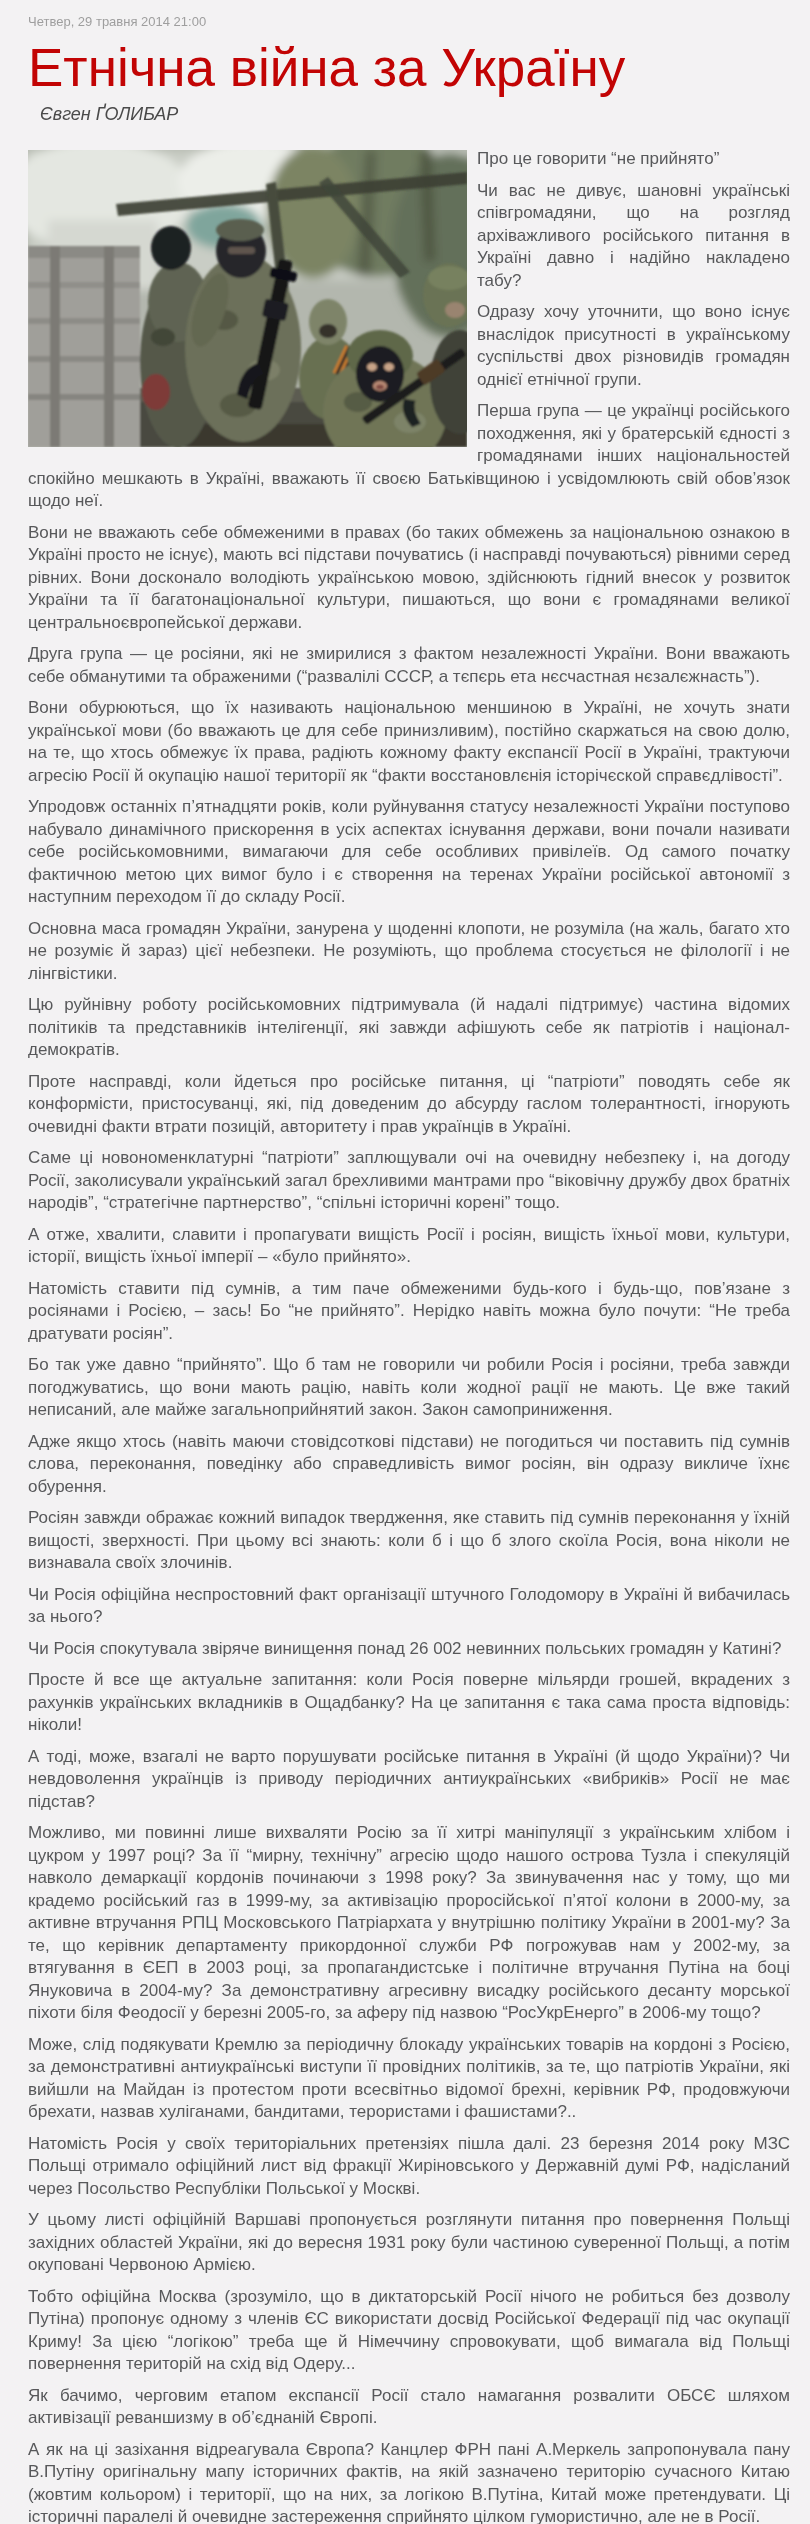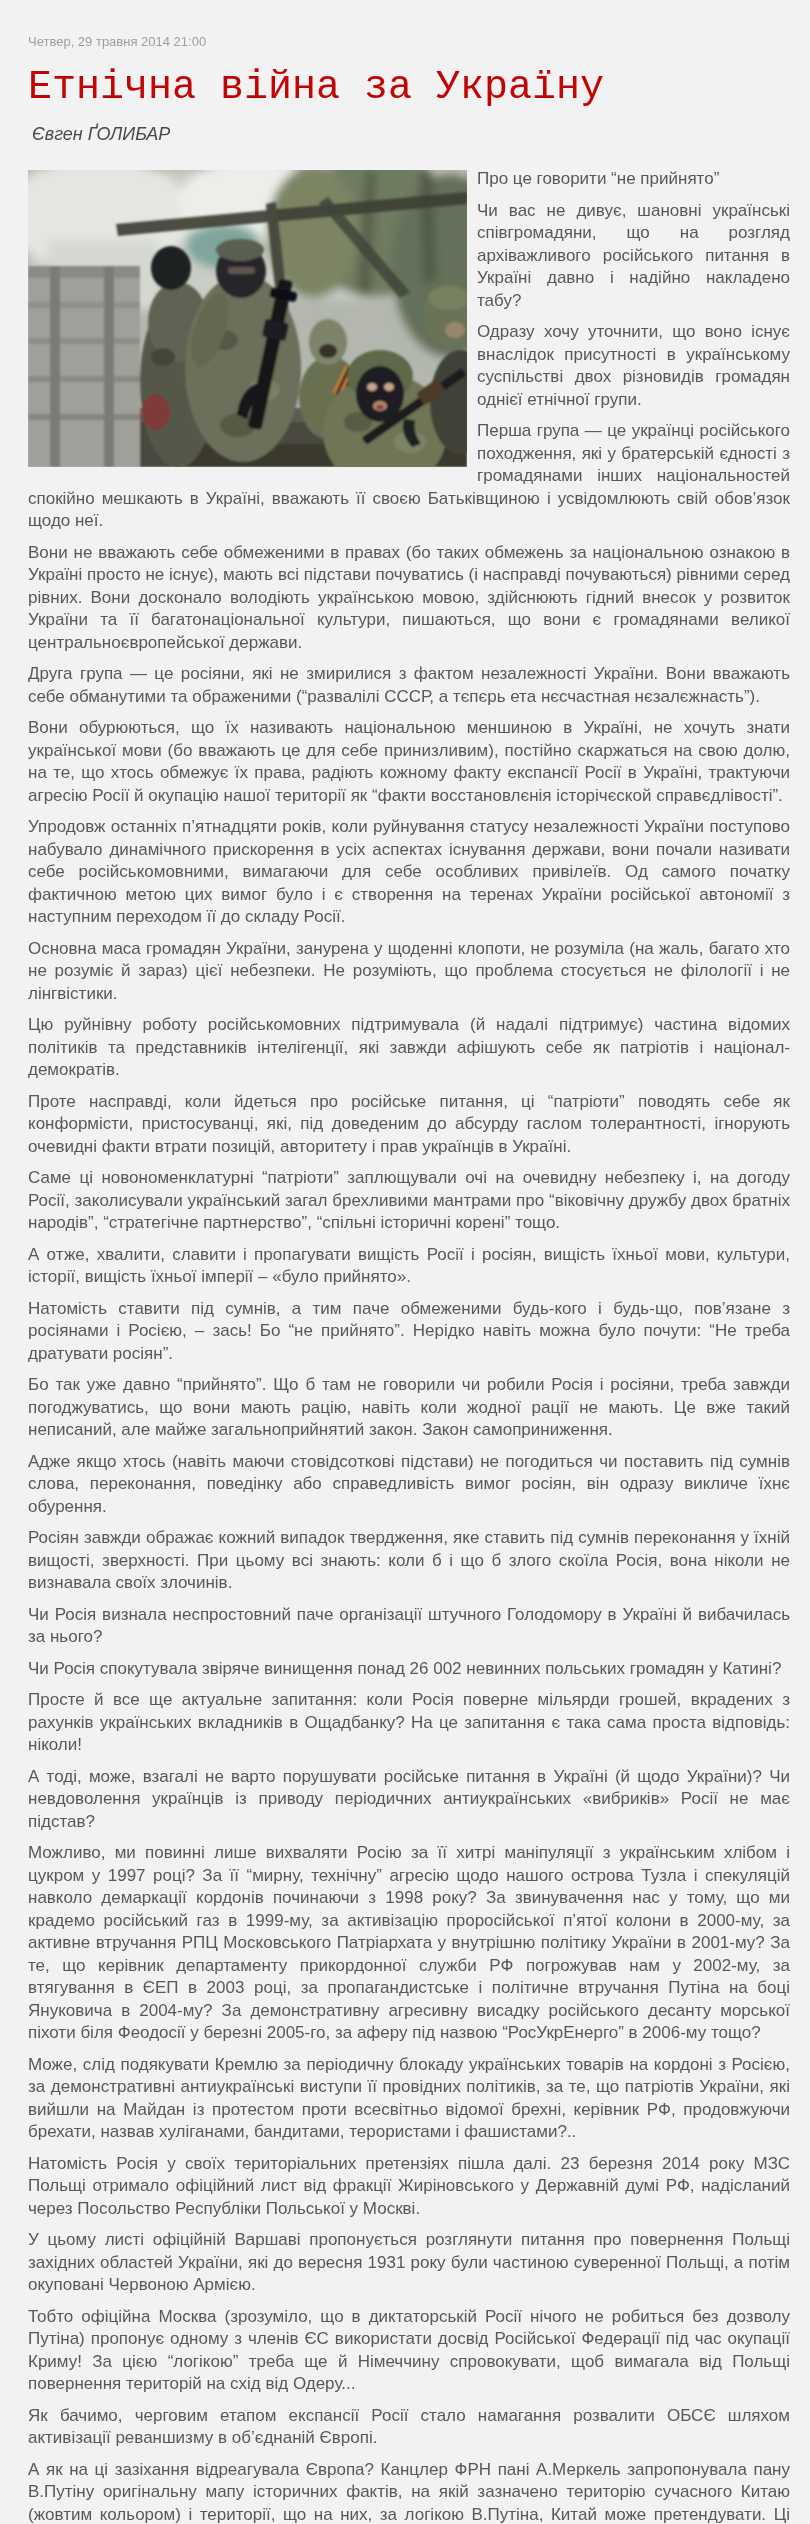--- a/index.html
+++ b/index.html
@@ -9,35 +9,34 @@
     margin: 0 auto;
     box-sizing: border-box;
     padding: 14px 20px 26px 28px;
     background: #f3f2f3;
   }
   .post-date {
     font-size: 13px;
     line-height: 16px;
     color: #9e9e9e;
     margin-bottom: 16px;
-    margin-top: 20px;
   }
   h1.post-title {
-    font-family: Liberation Mono, monospace;
+    font-family: Liberation Sans, sans-serif;
     font-weight: 400;
-    font-size: 40px;
+    font-size: 53px;
     line-height: 44px;
     margin: 0 0 14px 0;
   }
   .post-author {
     font-style: italic;
     font-size: 18px;
     line-height: 20px;
     color: #4a4a4a;
-    margin: 0 0 24px 4px;
+    margin: 0 0 24px 12px;
   }
   .article-body { color: #57585a; }
   .article-body p {
     font-size: 17px;
     line-height: 22.5px;
     text-align: justify;
     margin: 0 0 9px 0;
   }
   figure.photo {
     float: left;
@@ -178,21 +177,21 @@
       <p>Упродовж останніх п’ятнадцяти років, коли руйнування статусу незалежності України поступово набувало динамічного прискорення в усіх аспектах існування держави, вони почали називати себе російськомовними, вимагаючи для себе особливих привілеїв. Од самого початку фактичною метою цих вимог було і є створення на теренах України російської автономії з наступним переходом її до складу Росії.</p>
       <p>Основна маса громадян України, занурена у щоденні клопоти, не розуміла (на жаль, багато хто не розуміє й зараз) цієї небезпеки. Не розуміють, що проблема стосується не філології і не лінгвістики.</p>
       <p>Цю руйнівну роботу російськомовних підтримувала (й надалі підтримує) частина відомих політиків та представників інтелігенції, які завжди афішують себе як патріотів і націонал-демократів.</p>
       <p>Проте насправді, коли йдеться про російське питання, ці “патріоти” поводять себе як конформісти, пристосуванці, які, під доведеним до абсурду гаслом толерантності, ігнорують очевидні факти втрати позицій, авторитету і прав українців в Україні.</p>
       <p>Саме ці новономенклатурні “патріоти” заплющували очі на очевидну небезпеку і, на догоду Росії, заколисували український загал брехливими мантрами про “віковічну дружбу двох братніх народів”, “стратегічне партнерство”, “спільні історичні корені” тощо.</p>
       <p>А отже, хвалити, славити і пропагувати вищість Росії і росіян, вищість їхньої мови, культури, історії, вищість їхньої імперії – «було прийнято».</p>
       <p>Натомість ставити під сумнів, а тим паче обмеженими будь-кого і будь-що, пов’язане з росіянами і Росією, – зась! Бо “не прийнято”. Нерідко навіть можна було почути: “Не треба дратувати росіян”.</p>
       <p>Бо так уже давно “прийнято”. Що б там не говорили чи робили Росія і росіяни, треба завжди погоджуватись, що вони мають рацію, навіть коли жодної рації не мають. Це вже такий неписаний, але майже загальноприйнятий закон. Закон самоприниження.</p>
       <p>Адже якщо хтось (навіть маючи стовідсоткові підстави) не погодиться чи поставить під сумнів слова, переконання, поведінку або справедливість вимог росіян, він одразу викличе їхнє обурення.</p>
       <p>Росіян завжди ображає кожний випадок твердження, яке ставить під сумнів переконання у їхній вищості, зверхності. При цьому всі знають: коли б і що б злого скоїла Росія, вона ніколи не визнавала своїх злочинів.</p>
-      <p>Чи Росія визнала неспростовний паче організації штучного Голодомору в Україні й вибачилась за нього?</p>
+      <p>Чи Росія офіційна неспростовний факт організації штучного Голодомору в Україні й вибачилась за нього?</p>
       <p>Чи Росія спокутувала звіряче винищення понад 26 002 невинних польських громадян у Катині?</p>
       <p>Просте й все ще актуальне запитання: коли Росія поверне мільярди грошей, вкрадених з рахунків українських вкладників в Ощадбанку? На це запитання є така сама проста відповідь: ніколи!</p>
       <p>А тоді, може, взагалі не варто порушувати російське питання в Україні (й щодо України)? Чи невдоволення українців із приводу періодичних антиукраїнських «вибриків» Росії не має підстав?</p>
       <p>Можливо, ми повинні лише вихваляти Росію за її хитрі маніпуляції з українським хлібом і цукром у 1997 році? За її “мирну, технічну” агресію щодо нашого острова Тузла і спекуляцій навколо демаркації кордонів починаючи з 1998 року? За звинувачення нас у тому, що ми крадемо російський газ в 1999-му, за активізацію проросійської п’ятої колони в 2000-му, за активне втручання РПЦ Московського Патріархата у внутрішню політику України в 2001-му? За те, що керівник департаменту прикордонної служби РФ погрожував нам у 2002-му, за втягування в ЄЕП в 2003 році, за пропагандистське і політичне втручання Путіна на боці Януковича в 2004-му? За демонстративну агресивну висадку російського десанту морської піхоти біля Феодосії у березні 2005-го, за аферу під назвою “РосУкрЕнерго” в 2006-му тощо?</p>
       <p>Може, слід подякувати Кремлю за періодичну блокаду українських товарів на кордоні з Росією, за демонстративні антиукраїнські виступи її провідних політиків, за те, що патріотів України, які вийшли на Майдан із протестом проти всесвітньо відомої брехні, керівник РФ, продовжуючи брехати, назвав хуліганами, бандитами, терористами і фашистами?..</p>
       <p>Натомість Росія у своїх територіальних претензіях пішла далі. 23 березня 2014 року МЗС Польщі отримало офіційний лист від фракції Жиріновського у Державній думі РФ, надісланий через Посольство Республіки Польської у Москві.</p>
       <p>У цьому листі офіційній Варшаві пропонується розглянути питання про повернення Польщі західних областей України, які до вересня 1931 року були частиною суверенної Польщі, а потім окуповані Червоною Армією.</p>
       <p>Тобто офіційна Москва (зрозуміло, що в диктаторській Росії нічого не робиться без дозволу Путіна) пропонує одному з членів ЄС використати досвід Російської Федерації під час окупації Криму! За цією “логікою” треба ще й Німеччину спровокувати, щоб вимагала від Польщі повернення територій на схід від Одеру...</p>
       <p>Як бачимо, черговим етапом експансії Росії стало намагання розвалити ОБСЄ шляхом активізації реваншизму в об’єднаній Європі.</p>
       <p>А як на ці зазіхання відреагувала Європа? Канцлер ФРН пані А.Меркель запропонувала пану В.Путіну оригінальну мапу історичних фактів, на якій зазначено територію сучасного Китаю (жовтим кольором) і території, що на них, за логікою В.Путіна, Китай може претендувати. Ці історичні паралелі й очевидне застереження сприйнято цілком гумористично, але не в Росії.</p>

